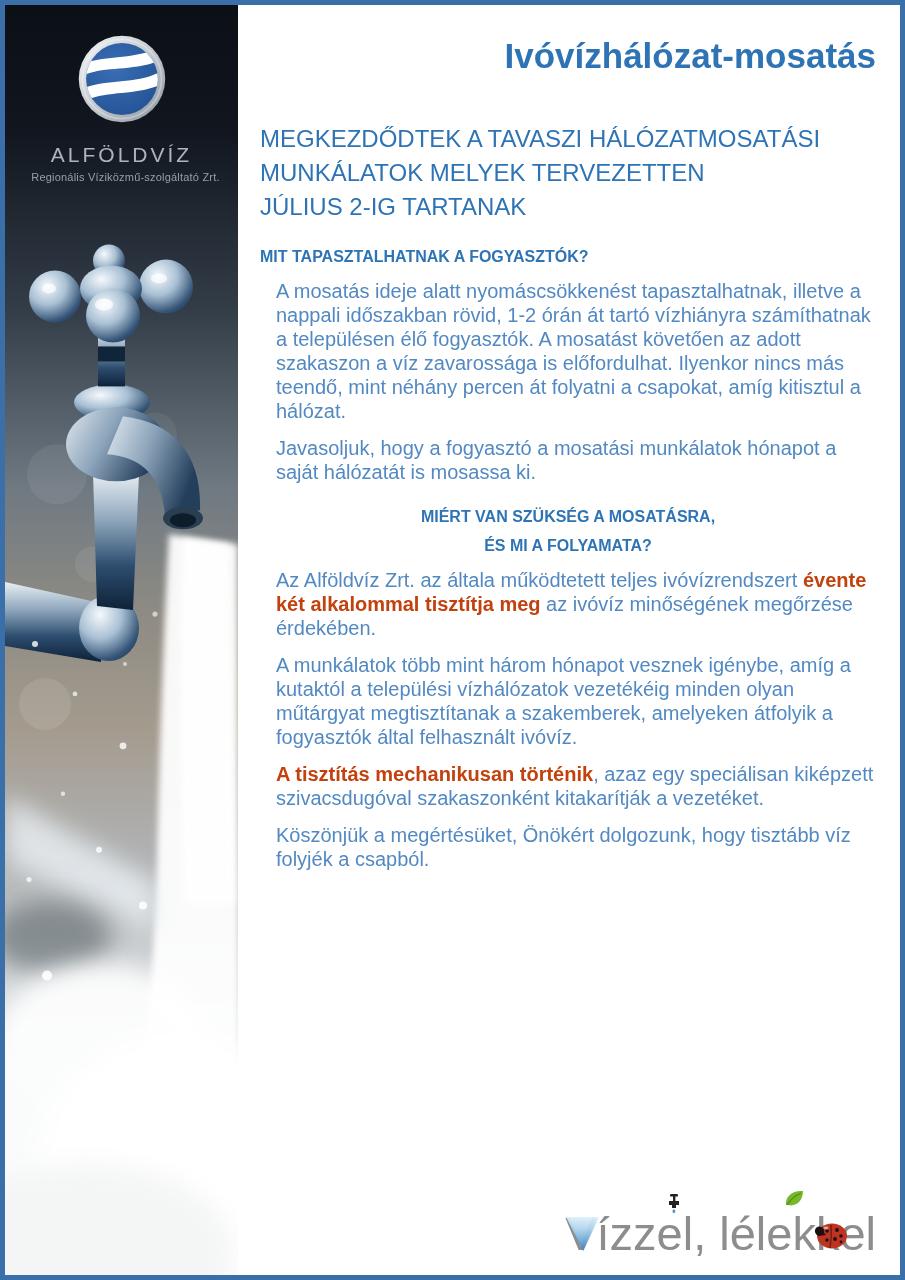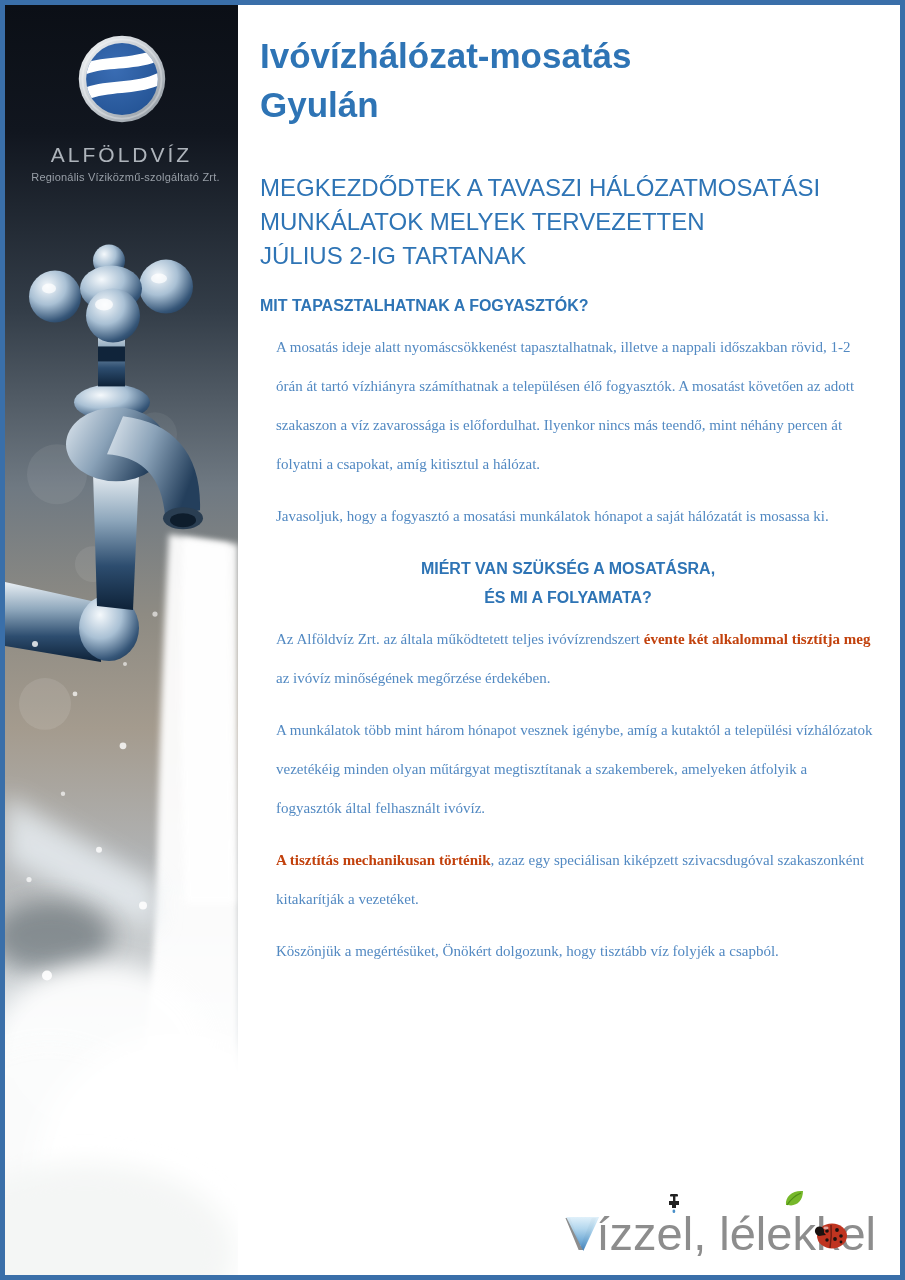--- a/index.html
+++ b/index.html
@@ -10,26 +10,26 @@
   }
   
   .photo-col { width:233px; height:100%; position:relative; flex-shrink:0; overflow:hidden; }
   .photo-col svg.photo { display:block; width:100%; height:100%; }
   .logo-block { position:absolute; top:28px; left:0; width:100%; text-align:center; }
   .logo-block .globe { width:92px; height:92px; }
   .logo-name { margin-top:14px; color:#aeb4bb; font-size:21px; letter-spacing:3px; font-weight:400; }
   .logo-tagline { margin-top:4px; color:#989fa7; font-size:11px; letter-spacing:.2px;padding-left:8px; }
   
   .content { flex:1; position:relative; padding:26px 24px 20px 22px; overflow:hidden; }
-  .title { text-align:left; color:var(--title-blue,#2e74b5); font-size:35px; font-weight:bold; line-height:49px; }
+  .title { text-align:right; color:var(--title-blue,#2e74b5); font-size:35px; font-weight:bold; line-height:49px; }
   .title span { display:block; }
   .subtitle { margin-top:42px; text-align:left; color:var(--title-blue,#2e74b5); font-weight:normal; font-size:24px; line-height:34px; }
   h2.sec { color:var(--title-blue,#2e74b5); font-size:16px; font-weight:bold; line-height:29px; margin:18px 0 8px 0; }
   h2.sec span { display:block; }
-  p.body-p { color:var(--body-blue,#5289c2); font-size:15px; line-height:39px; margin:0 0 13px 16px;font-family:Liberation Serif, serif; }
+  p.body-p { color:var(--body-blue,#5289c2); font-size:20px; line-height:24px; margin:0 0 13px 16px; }
   p.body-p b { font-weight:bold; color:#c2410c; }
   
   .slogan-wrap { position:absolute; right:24px; bottom:14px; display:inline-block; }
   .slogan-text { position:relative; z-index:1; color:var(--slogan-gray,#8d8d8d); font-size:47px; letter-spacing:0; font-weight:400; }
   .v-water { position:absolute; left:1px; top:11px; width:33px; height:34px; z-index:2;
     background:linear-gradient(180deg,#dff0fa 0%,#aed4ec 35%,#6ea9d6 70%,#3f7fba 100%);
     -webkit-clip-path:polygon(0 0,100% 0,52% 100%); clip-path:polygon(0 0,100% 0,52% 100%); opacity:.95; }
   .tap-mini { position:absolute; left:96px; top:-12px; z-index:3; }
   .leaf-mini { position:absolute; left:218px; top:-17px; z-index:3; }
   .ladybug { position:absolute; right:28px; top:16px; z-index:3; }
@@ -156,21 +156,20 @@
       </svg>
       <div class="logo-name">ALFÖLDVÍZ</div>
       <div class="logo-tagline">Regionális Víziközmű-szolgáltató Zrt.</div>
     </div>
   </aside>
 
   <main class="content">
 
     <h1 class="title">
       <span>Ivóvízhálózat-mosatás</span>
-      <span>Gyulán</span>
     </h1>
 
     <div class="subtitle">
       <div>MEGKEZDŐDTEK A TAVASZI HÁLÓZATMOSATÁSI</div>
       <div>MUNKÁLATOK MELYEK TERVEZETTEN</div>
       <div>JÚLIUS 2-IG TARTANAK</div>
     </div>
 
     <h2 class="sec">MIT TAPASZTALHATNAK A FOGYASZTÓK?</h2>
 

